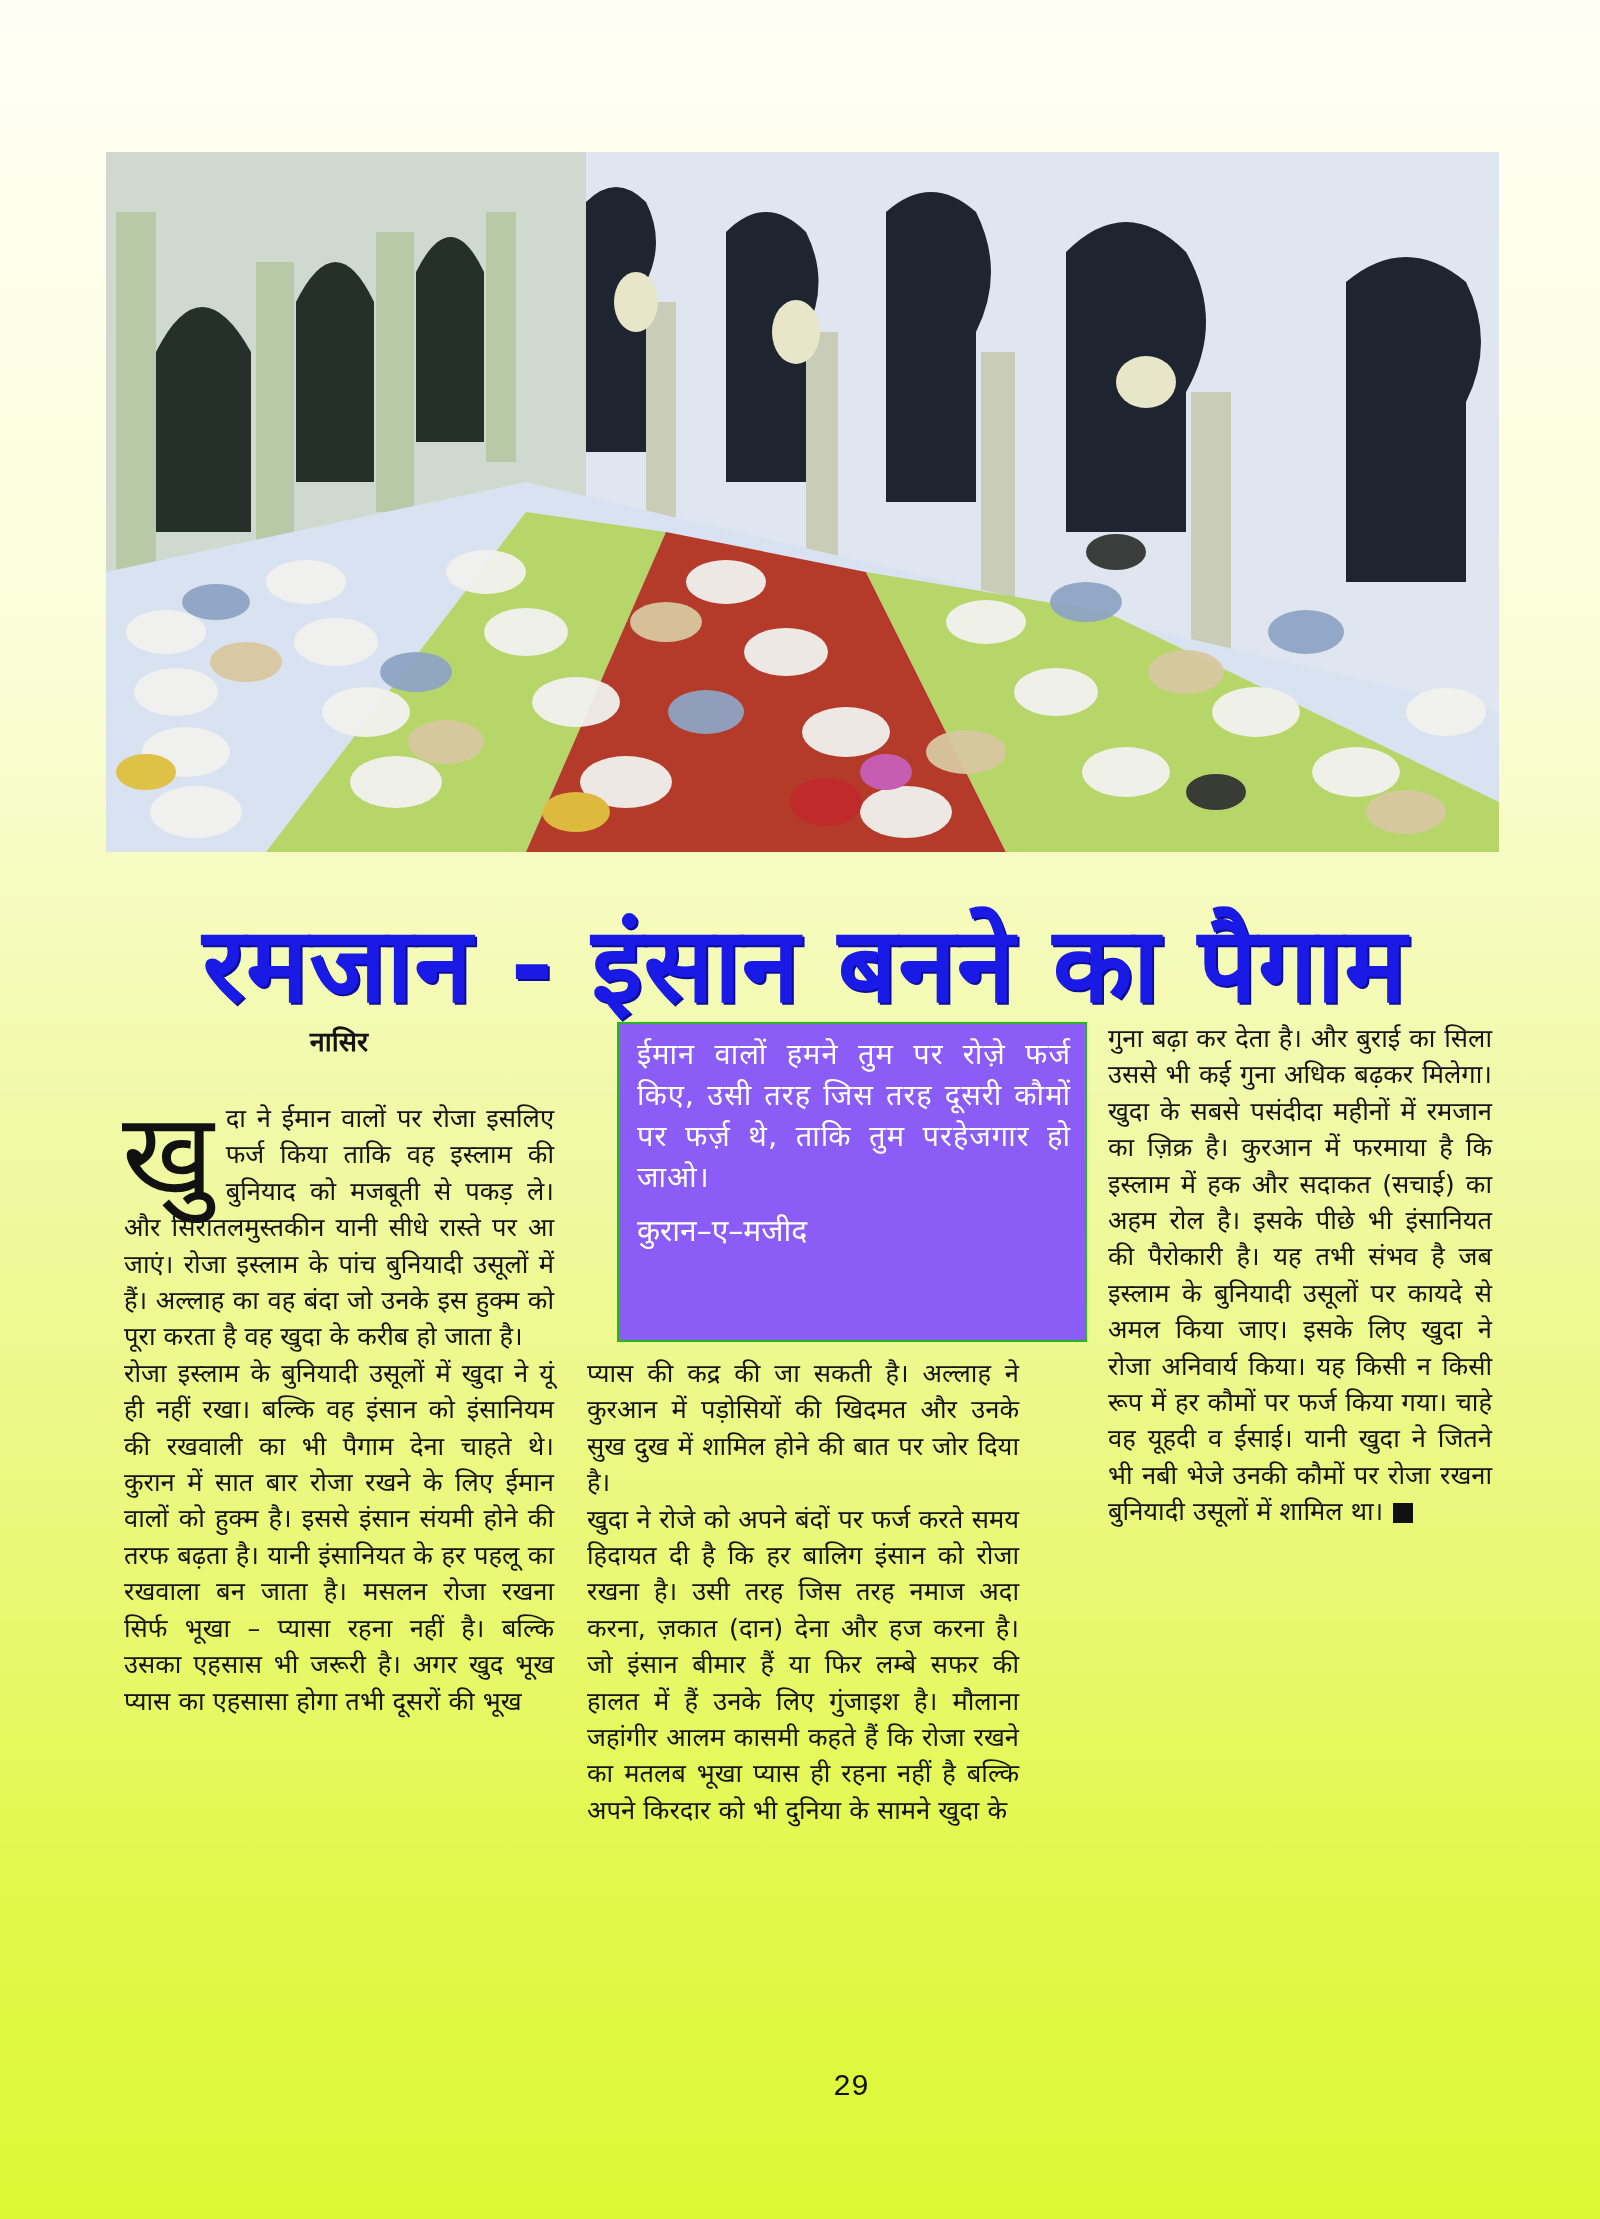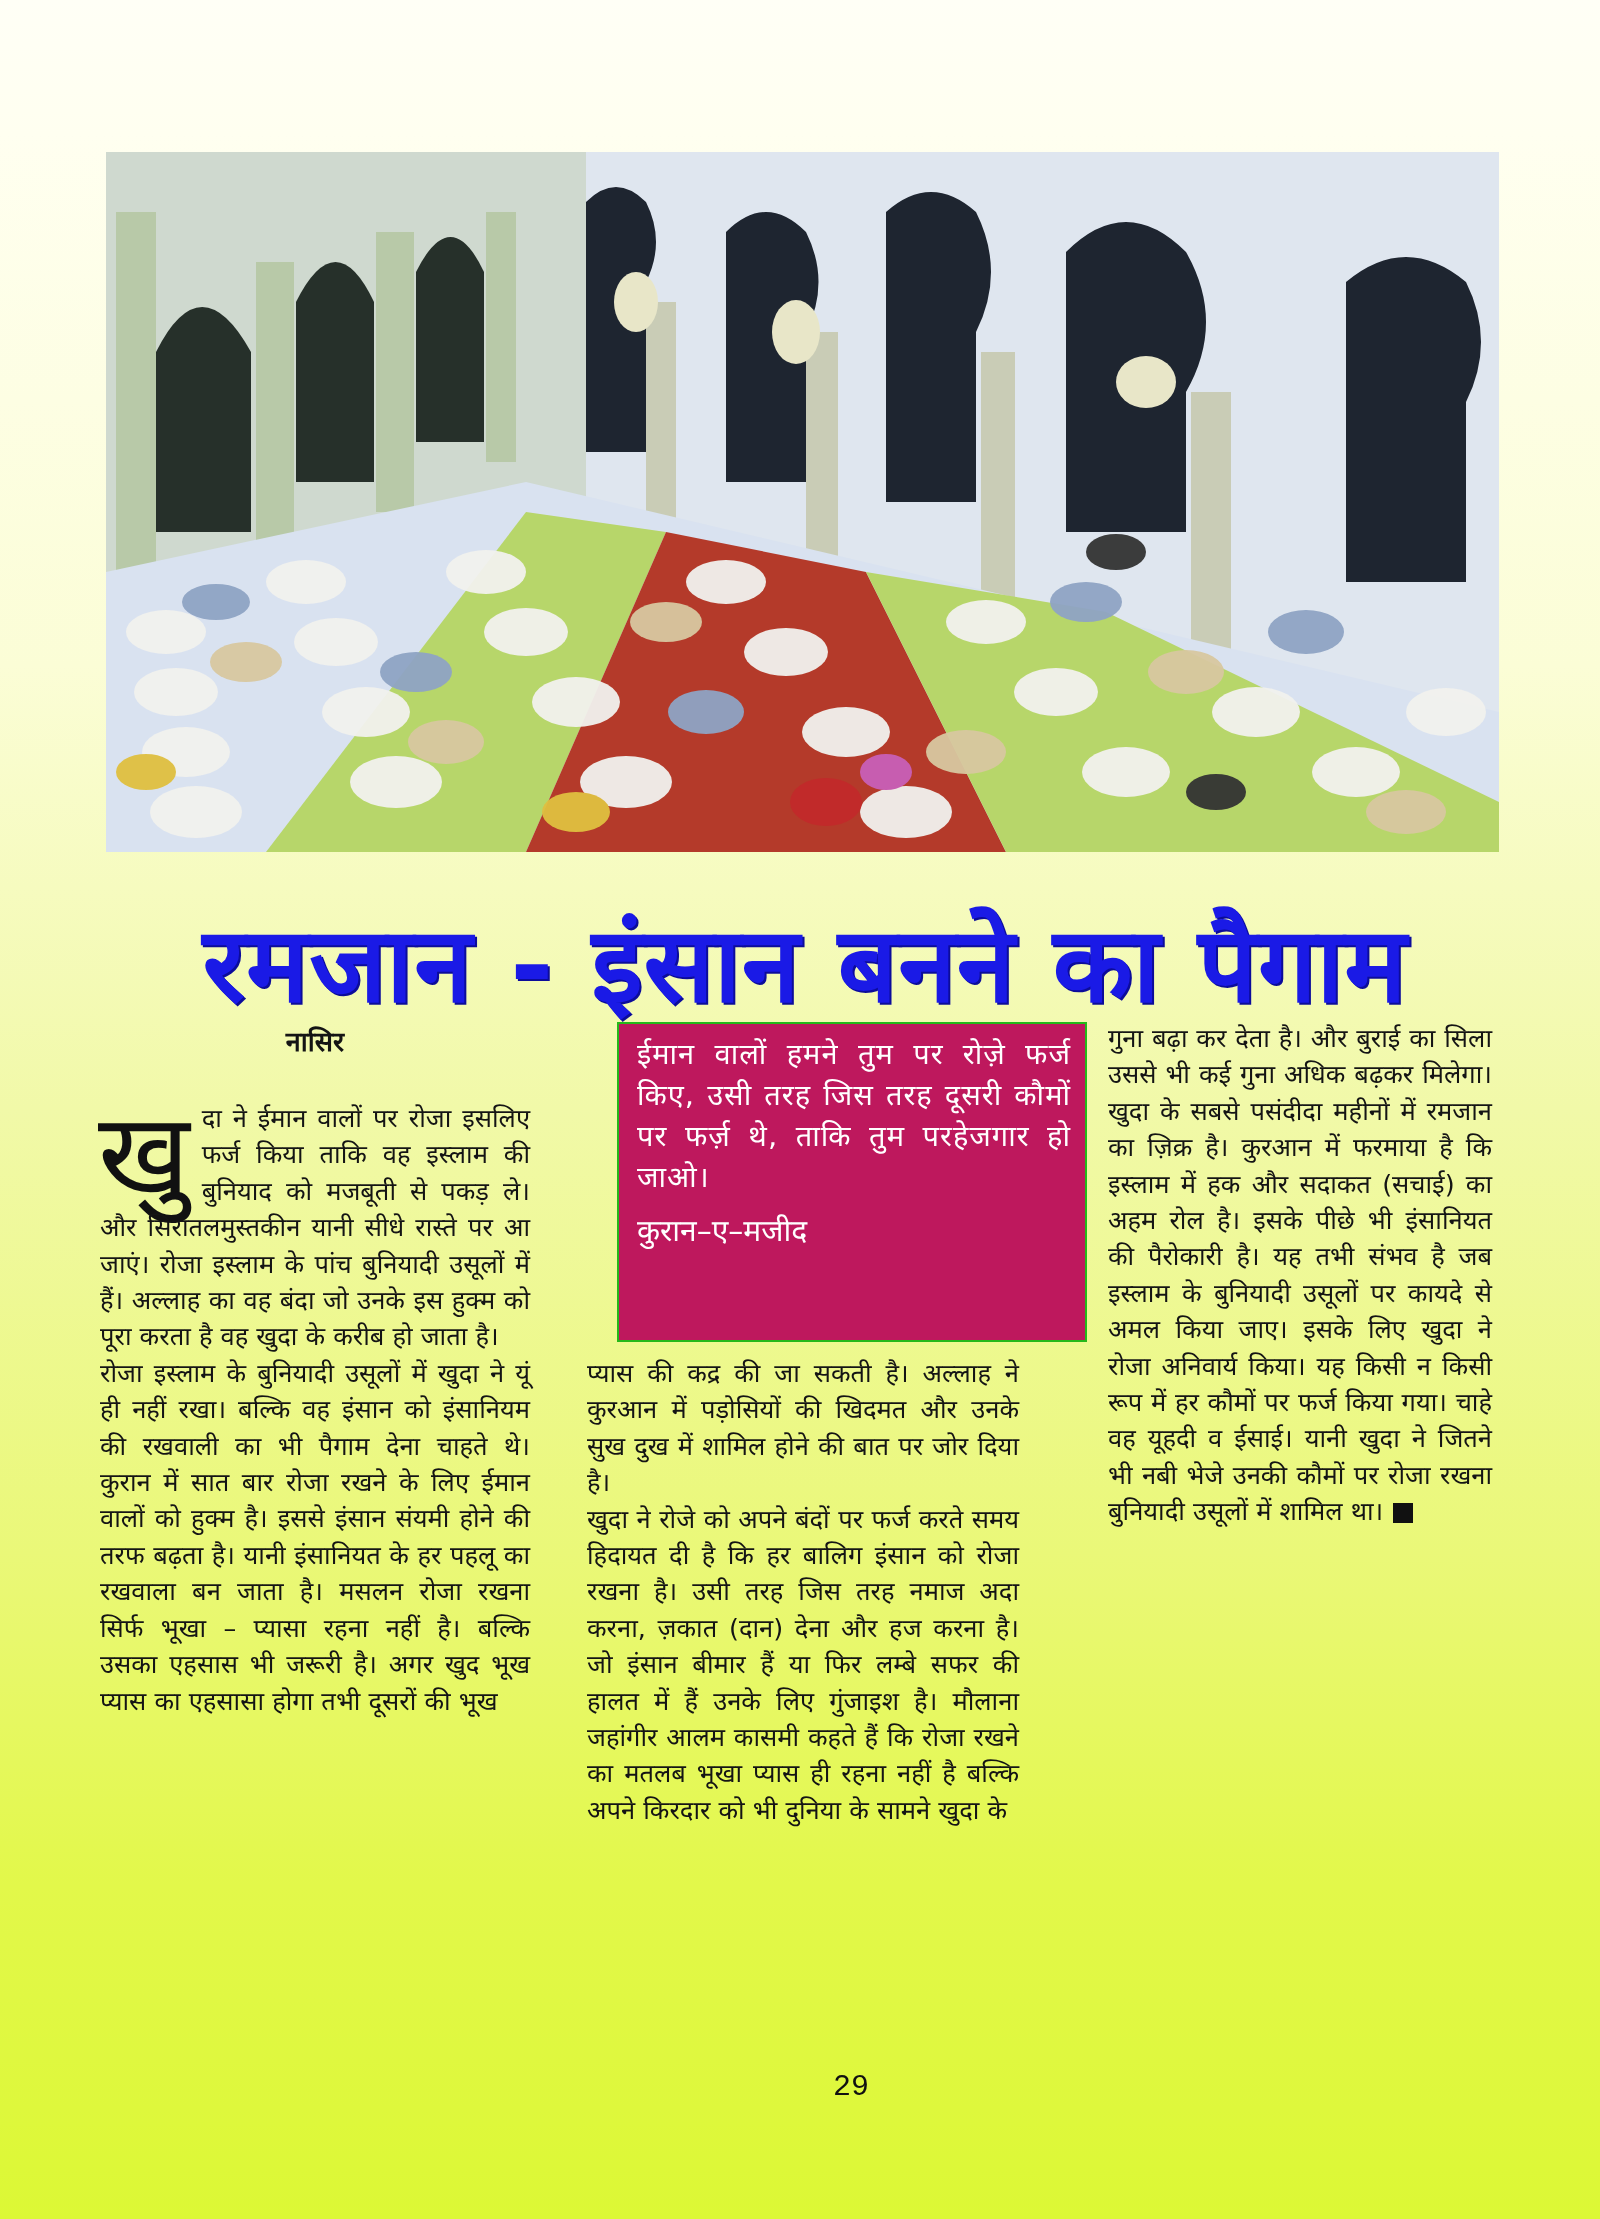--- a/index.html
+++ b/index.html
@@ -38,21 +38,21 @@
     }
 
     .col {
       position: absolute;
       font-size: 25.5px;
       line-height: 36.4px;
       text-align: justify;
       color: #141414;
     }
     .col p { margin: 0; }
-    .col1 { left: 100px; top: 1020px; width: 430px; }
+    .col1 { left: 124px; top: 1020px; width: 430px; }
     .col2 { left: 587px; top: 1355px; width: 432px; }
     .col3 { left: 1060px; top: 1020px; width: 432px; }
 
     .byline {
       display: block;
       text-align: center;
       font-weight: bold;
       font-size: 27px;
       line-height: 36px;
       margin: 4px 0 40px 0;
@@ -66,21 +66,21 @@
       margin: 4px 12px -4px -2px;
       height: 108px;
       color: #111;
     }
     .indent-line { padding-left: 48px; }
 
     .quote-box {
       position: absolute;
       left: 617px; top: 1022px;
       width: 470px; height: 320px;
-      background: #be185d;
+      background: #8b5cf6;
       border: 2px solid #26b81a;
       box-sizing: border-box;
       padding: 10px 14px 0 18px;
       color: #ffffff;
       font-size: 29px;
       line-height: 41px;
       text-align: justify;
     }
     .quote-box .q-text { margin: 0; letter-spacing: 1px; }
     .quote-box .q-source {

